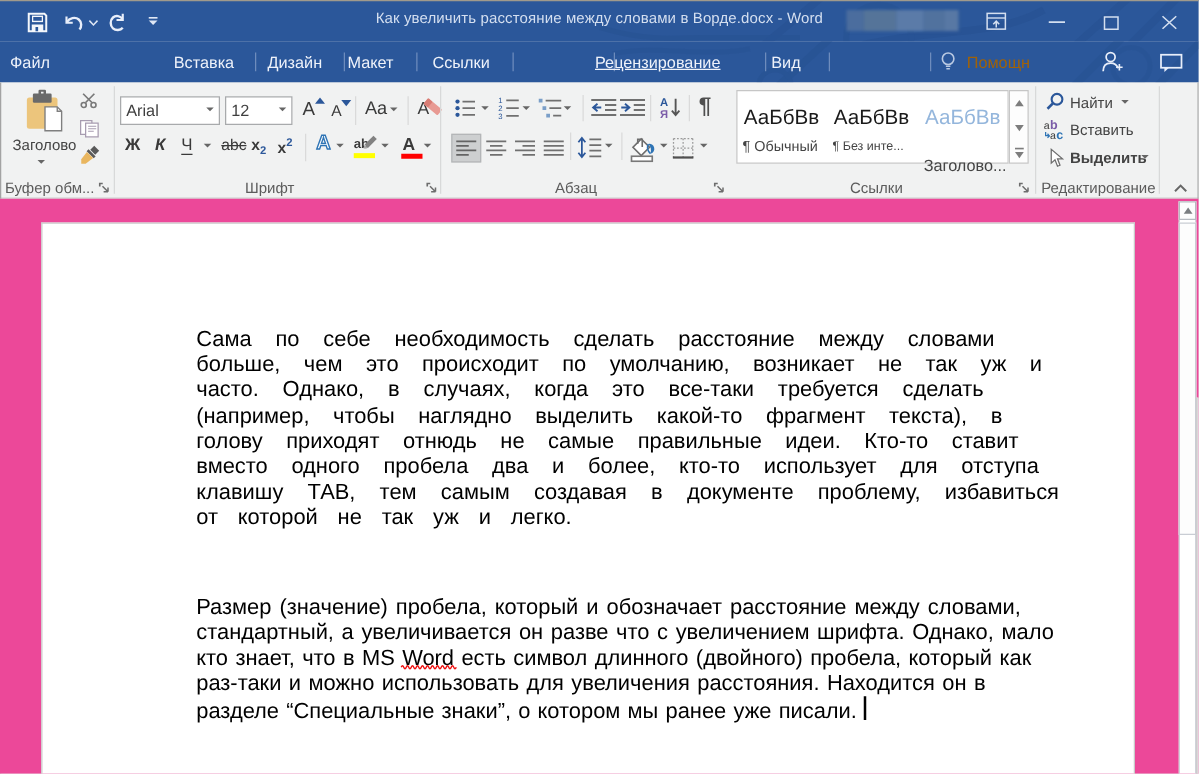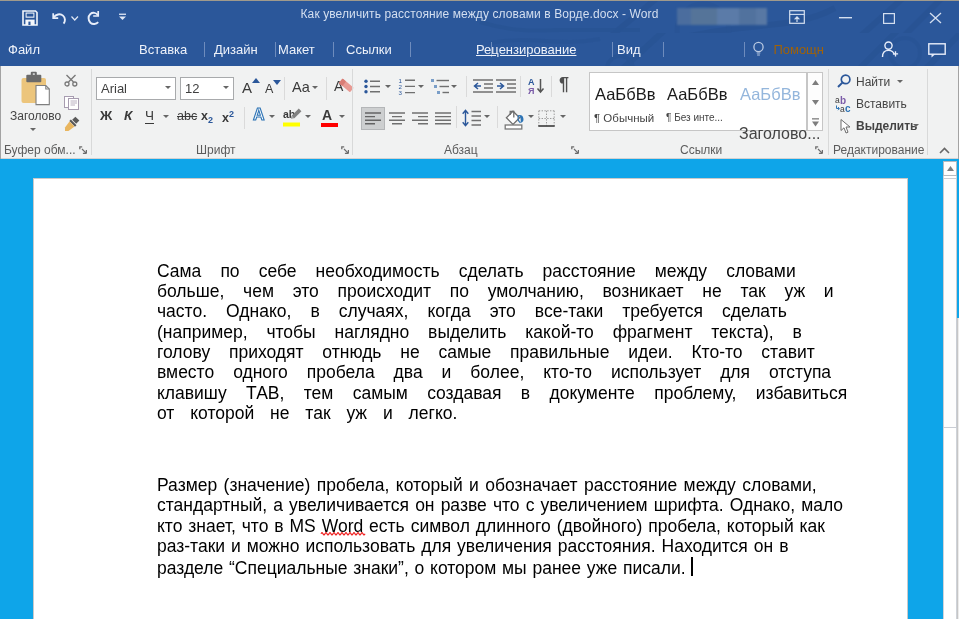--- a/index.html
+++ b/index.html
@@ -18,21 +18,21 @@
 #activetab { background:#f1f2f2; color:#2b579a; }
 
 #ribbon { position:absolute; left:0; top:66px; width:959px; height:92px; background:#f1f2f2; }
 #ribbonline { position:absolute; left:0; top:158px; width:959px; height:1px; background:#d2d2d2; }
 .gsep { position:absolute; top:3px; width:1px; height:86px; background:#d8d9d9; }
 .glabel { position:absolute; top:77px; font-size:12px; color:#5c5c5c; white-space:nowrap; }
 .isep { position:absolute; width:1px; background:#dadada; }
 .ribtxt { position:absolute; font-size:12px; color:#444; white-space:nowrap; }
 .caret { position:absolute; width:0; height:0; border-left:3.2px solid transparent; border-right:3.2px solid transparent; border-top:3.8px solid #666; }
 
-#docarea { position:absolute; left:0; top:159px; width:959px; height:460px; background:#0ea5e9; }
+#docarea { position:absolute; left:0; top:159px; width:959px; height:460px; background:#ec4899; }
 #page { position:absolute; left:33px; top:19px; width:875px; height:441px; background:#fff; border:1px solid #c9c9c9; border-bottom:none; }
 #scroll { position:absolute; left:943px; top:2px; width:14px; height:458px; background:#fff; border-left:1px solid #cfd3d9; border-right:1px solid #cfd3d9; }
 #winedge { position:absolute; left:957px; top:159px; width:2px; height:460px; background:#ececec; border-left:1px solid #c6c6c6; }
 svg { position:absolute; overflow:visible; }
 
 #cursor { display:inline-block; width:1.3px; height:19px; background:#000; vertical-align:-1.5px; }
 </style>
 </head>
 <body>
 <div id="topline"></div>
@@ -310,21 +310,21 @@
     <path d="M0.8 3.2 V0.8 H3.2" fill="none" stroke="#6d6d6d" stroke-width="1.3"></path>
     <path d="M3 3 L7.4 7.4 M7.4 7.4 V3.9 M7.4 7.4 H3.9" stroke="#6d6d6d" stroke-width="1.2" fill="none"></path>
   </svg>
 
   <div style="position:absolute;left:589px;top:6px;width:218px;height:59px;background:#fff;border:1px solid #c6c6c6;"></div>
   <div class="ribtxt" style="left:595px;top:19px;font-size:16.5px;color:#1a1a1a;">АаБбВв</div>
   <div class="ribtxt" style="left:594px;top:46px;font-size:11.5px;color:#444;">¶ Обычный</div>
   <div class="ribtxt" style="left:667px;top:19px;font-size:16.5px;color:#1a1a1a;">АаБбВв</div>
   <div class="ribtxt" style="left:666px;top:46px;font-size:10px;color:#444;">¶ Без инте...</div>
   <div class="ribtxt" style="left:740px;top:19px;font-size:16.5px;color:#94b6dc;">АаБбВв</div>
-  <div class="ribtxt" style="left:739px;top:59px;font-size:16px;color:#444;">Заголово...</div>
+  <div class="ribtxt" style="left:739px;top:59px;font-size:13px;color:#444;">Заголово...</div>
   <div style="position:absolute;left:807px;top:6px;width:16px;height:59px;background:#fdfdfd;border:1px solid #c6c6c6;"></div>
   <svg style="left:812px;top:14px" width="7" height="5" viewBox="0 0 7 5">
       <path d="M3.5 0 L7 5 L0 5 Z" fill="#7d7d7d"></path>
     </svg>
   <svg style="left:812px;top:34px" width="7" height="5" viewBox="0 0 7 5">
       <path d="M3.5 5 L7 0 L0 0 Z" fill="#7d7d7d"></path>
     </svg>
   <svg style="left:812px;top:52px" width="7" height="9" viewBox="0 0 7 9">
       <rect x="0" y="0.2" width="7" height="1.3" fill="#7d7d7d"></rect>
       <path d="M3.5 8.5 L7 3.5 L0 3.5 Z" fill="#7d7d7d"></path>

